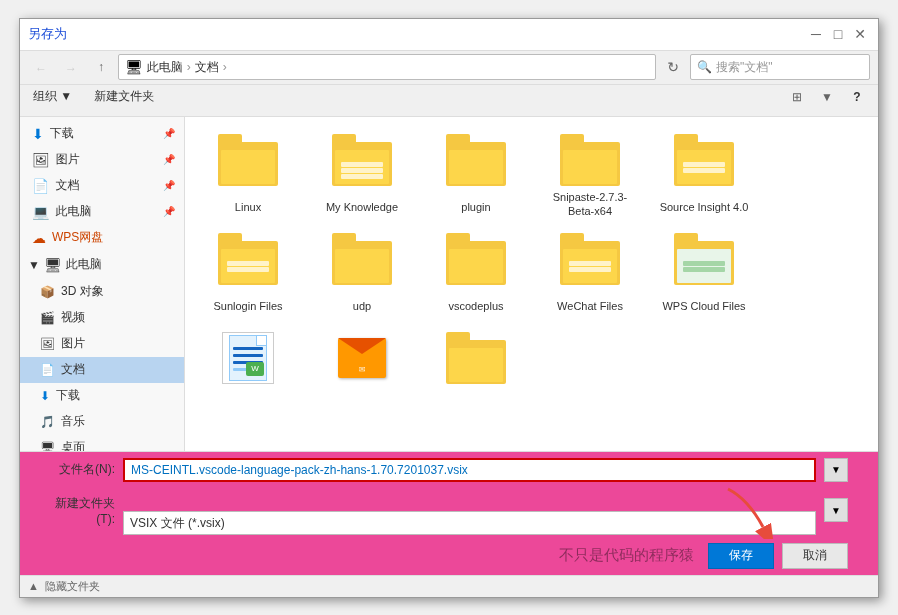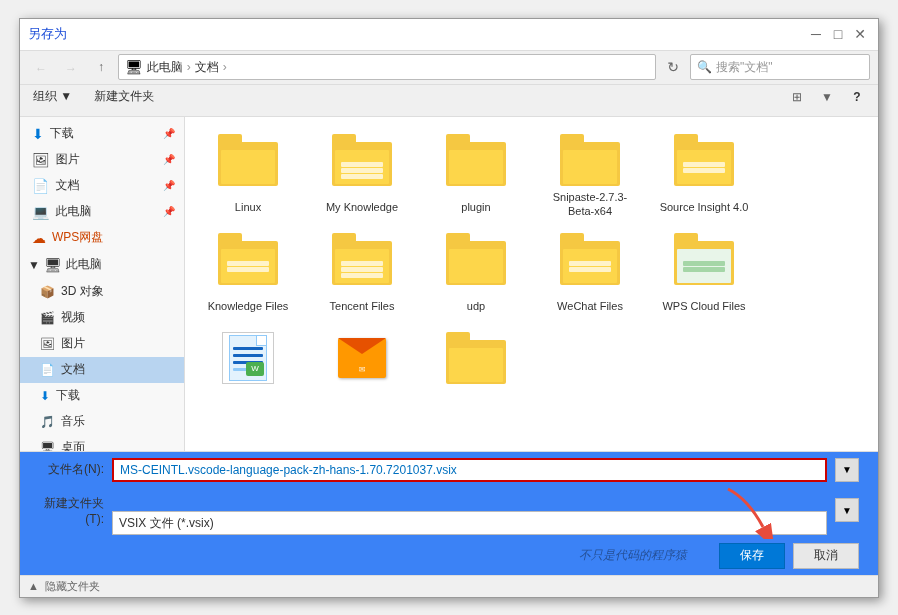--- a/index.html
+++ b/index.html
@@ -237,22 +237,22 @@
       color: #333;
       text-align: center;
       margin-top: 4px;
       line-height: 1.3;
       word-break: break-word;
       max-width: 100%;
     }
 
     .bottom-area {
       border-top: 1px solid #ddd;
-      background: #3b82f6;
-      padding: 6px 19px;
+      background: #ec4899;
+      padding: 6px 30px;
     }
     .bottom-row {
       display: flex;
       align-items: center;
       gap: 8px;
       margin-bottom: 4px;
     }
     .bottom-label {
       width: 65px;
       text-align: right;
@@ -535,45 +535,39 @@
             <div class="folder-tab"></div>
             <div class="folder-body">
               <div class="folder-body-inner">
                 <div class="folder-overlay">
                   <div class="folder-line"></div>
                   <div class="folder-line"></div>
                 </div>
               </div>
             </div>
           </div>
-          <span class="file-name">Knowledge Files</span>
-        </div>
-        <div class="file-item">
-          <div class="folder-icon">
-            <div class="folder-tab"></div>
-            <div class="folder-body">
-              <div class="folder-body-inner">
-                <div class="folder-overlay">
-                  <div class="folder-line"></div>
-                  <div class="folder-line"></div>
-                  <div class="folder-line"></div>
-                </div>
-              </div>
-            </div>
-          </div>
-          <span class="file-name">Tencent Files</span>
+          <span class="file-name">Sunlogin Files</span>
         </div>
         <div class="file-item">
           <div class="folder-icon">
             <div class="folder-tab"></div>
             <div class="folder-body">
                 <div class="folder-body-inner"></div>
               </div>
           </div>
           <span class="file-name">udp</span>
+        </div>
+        <div class="file-item">
+          <div class="folder-icon">
+            <div class="folder-tab"></div>
+            <div class="folder-body">
+                <div class="folder-body-inner"></div>
+              </div>
+          </div>
+          <span class="file-name">vscodeplus</span>
         </div>
         <div class="file-item">
           <div class="folder-icon">
             <div class="folder-tab"></div>
             <div class="folder-body">
               <div class="folder-body-inner">
                 <div class="folder-overlay">
                   <div class="folder-line"></div>
                   <div class="folder-line"></div>
                 </div>
@@ -642,21 +636,21 @@
     </div>
     <div class="bottom-row">
       <span class="bottom-label">新建文件夹(T):</span>
       <select class="filetype-select">
         <option>VSIX 文件 (*.vsix)</option>
       </select>
       <div class="dropdown-btn">▼</div>
     </div>
     <div class="bottom-buttons">
       <div style="position:relative;">
-        <span style="font-size:12px;color:rgba(0,0,0,0.4);margin-right:24px;font-style:italic;">不只是代码的程序猿</span>
+        <span style="font-size:15px;color:rgba(0,0,0,0.4);margin-right:6px;">不只是代码的程序猿</span>
       </div>
       <button class="dialog-btn primary">保存</button>
       <button class="dialog-btn">取消</button>
     </div>
   </div>
 
   <div class="collapse-bar">
     <span>▲</span>
     <span>隐藏文件夹</span>
   </div>

